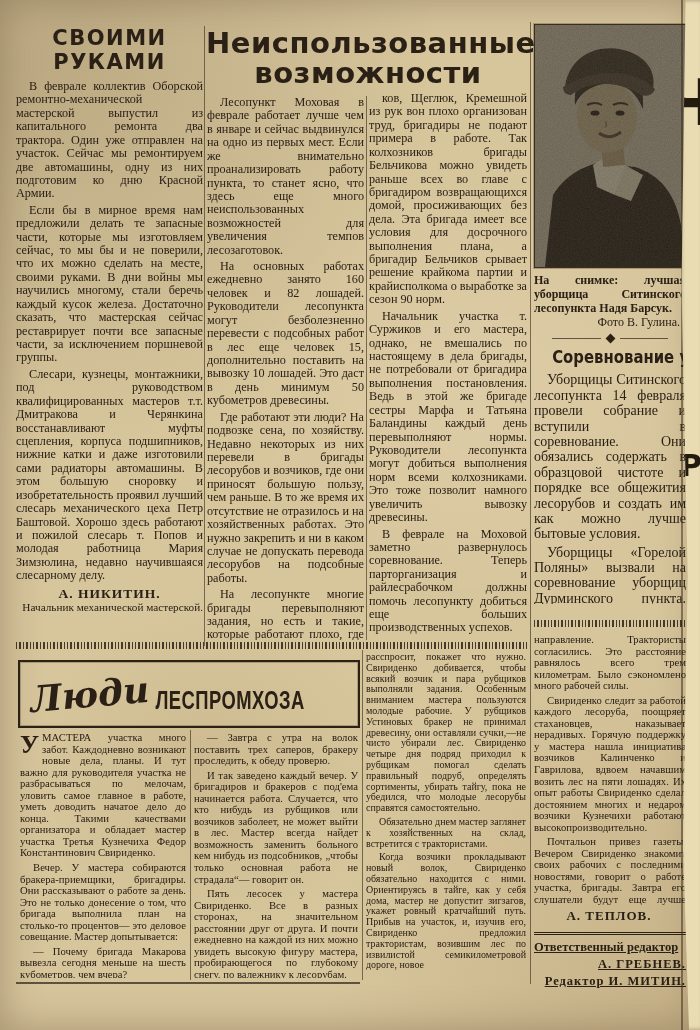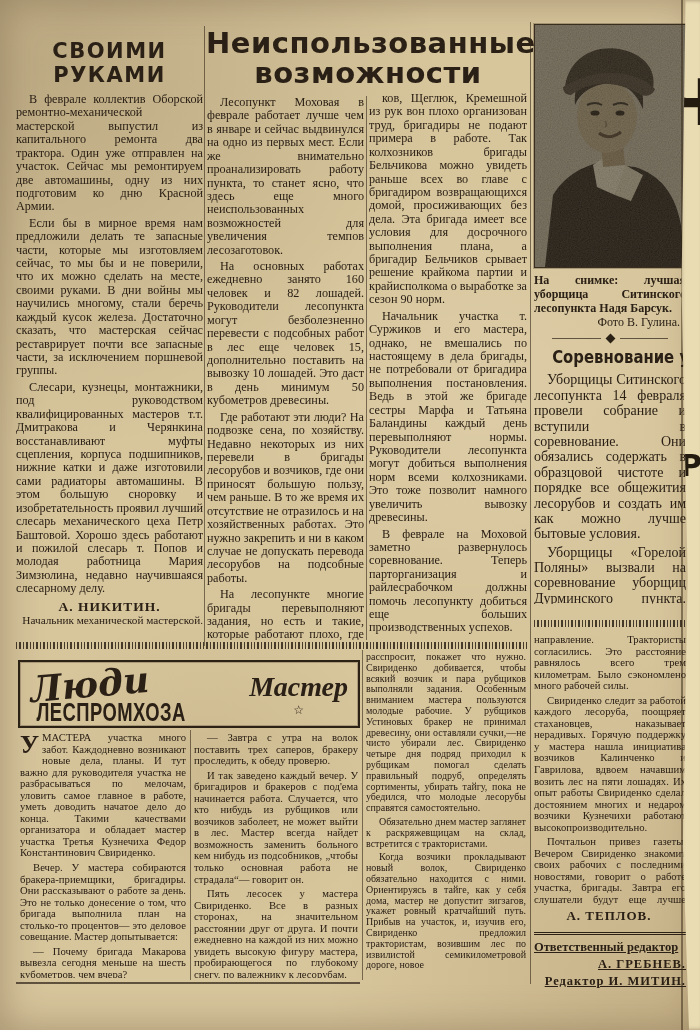--- a/index.html
+++ b/index.html
@@ -53,21 +53,21 @@
   .ed-box .l1{font-weight:bold;text-align:left;}
   .ed-box .l2,.ed-box .l3{font-weight:bold;text-align:right;letter-spacing:1px;}
   .footer-line{font-size:11.5px;font-weight:bold;text-align:center;letter-spacing:.2px;}
 </style>
 </head>
 <body>
 
 <div class="page">
 
   <div class="abs col" style="left:16px;top:26px;width:187px;height:622px;font-size:12.2px;">
-    <h2 class="headline-sans" style="font-size:21px;letter-spacing:1.5px;text-align:center;margin-bottom:6px;font-weight:bold;margin-top:13px;">СВОИМИ РУКАМИ</h2>
+    <h2 class="headline-sans" style="font-size:21px;letter-spacing:1.5px;text-align:center;margin-bottom:6px;font-weight:bold;">СВОИМИ РУКАМИ</h2>
     <p class="body-p">В феврале коллектив Оборской ремонтно-механической мастерской выпустил из капитального ремонта два трактора. Один уже отправлен на участок. Сейчас мы ремонтируем две автомашины, одну из них подготовим ко дню Красной Армии.</p>
     <p class="body-p">Если бы в мирное время нам предложили делать те запасные части, которые мы изготовляем сейчас, то мы бы и не поверили, что их можно сделать на месте, своими руками. В дни войны мы научились многому, стали беречь каждый кусок железа. Достаточно сказать, что мастерская сейчас реставрирует почти все запасные части, за исключением поршневой группы.</p>
     <p class="body-p">Слесари, кузнецы, монтажники, под руководством квалифицированных мастеров т.т. Дмитракова и Черянкина восстанавливают муфты сцепления, корпуса подшипников, нижние катки и даже изготовили сами радиаторы автомашины. В этом большую сноровку и изобретательность проявил лучший слесарь механического цеха Петр Баштовой. Хорошо здесь работают и пожилой слесарь т. Попов и молодая работница Мария Зимзюлина, недавно научившаяся слесарному делу.</p>
     <div class="sig" style="font-size:13.5px;">А. НИКИТИН.</div>
     <div class="sig-role">Начальник механической мастерской.</div>
   </div>
 
   <div class="vr" style="left:204px;top:26px;height:620px;"></div>
 
   <div class="abs" style="left:206px;top:28px;width:324px;text-align:center;">
@@ -148,24 +148,20 @@
   </div>
 
   <div class="hatch" style="left:16px;top:642px;width:512px;"></div>
   <div class="hatch" style="left:534px;top:620px;width:152px;"></div>
 
   <div class="rubric-box abs" style="left:18px;top:660px;width:318px;height:60px;">
     <div>
       <span class="script-word">Люди</span>
       <span class="block-word">ЛЕСПРОМХОЗА</span>
     </div>
-    <div style="width:120px;">
-      <div class="master-title">Мастер</div>
-      <div class="star">☆</div>
-    </div>
   </div>
 
   <div class="abs col tight" style="left:20px;top:732px;width:166px;height:246px;font-size:10.7px;">
     <p class="body-p" style="text-indent:0;">
       <span class="dropcap">У</span><span>МАСТЕРА участка много забот. Каждодневно возникают новые дела, планы. И тут важно для руководителя участка не разбрасываться по мелочам, уловить самое главное в работе, уметь доводить начатое дело до конца. Такими качествами организатора и обладает мастер участка Третья Кузнечиха Федор Константинович Свириденко.</span>
     </p>
     <p class="body-p">Вечер. У мастера собираются бракера-приемщики, бригадиры. Они рассказывают о работе за день. Это не только донесение о том, что бригада выполнила план на столько-то процентов— это деловое совещание. Мастер допытывается:</p>
     <p class="body-p">— Почему бригада Макарова вывезла сегодня меньше на шесть кубометров, чем вчера?</p>
 
   </div>
@@ -176,21 +172,21 @@
     <p class="body-p">— Завтра с утра на волок поставить трех саперов, бракеру проследить, к обеду проверю.</p>
     <p class="body-p">И так заведено каждый вечер. У бригадиров и бракеров с под'ема начинается работа. Случается, что кто нибудь из рубщиков или возчиков заболеет, не может выйти в лес. Мастер всегда найдет возможность заменить больного кем нибудь из подсобников, „чтобы только основная работа не страдала“— говорит он.</p>
     <p class="body-p">Пять лесосек у мастера Свириденко. Все в разных сторонах, на значительном расстоянии друг от друга. И почти ежедневно на каждой из них можно увидеть высокую фигуру мастера, пробирающегося по глубокому снегу, по валежнику к лесорубам.</p>
 
   </div>
 
   <div class="vr" style="left:362px;top:650px;height:330px;"></div>
 
   <div class="abs col tight" style="left:366px;top:652px;width:160px;height:330px;font-size:10px;">
     <p class="body-p" style="text-indent:0;">расспросит, покажет что нужно. Свириденко добивается, чтобы всякий возчик и пара рубщиков выполняли задания. Особенным вниманием мастера пользуются молодые рабочие. У рубщиков Устиновых бракер не принимал древесину, они оставляли сучки,—не чисто убирали лес. Свириденко четыре дня подряд приходил к рубщикам помогал сделать правильный подруб, определять сортименты, убирать тайгу, пока не убедился, что молодые лесорубы справятся самостоятельно.</p>
-    <p class="body-p">Обязательно днем мастер заглянет к раскряжевщицам на склад, встретится с трактористами.</p>
+    <p class="body-p">Обязательно днем мастер заглянет к хозяйственных на склад, встретится с трактористами.</p>
     <p class="body-p">Когда возчики прокладывают новый волок, Свириденко обязательно находится с ними. Ориентируясь в тайге, как у себя дома, мастер не допустит зигзагов, укажет ровный кратчайший путь. Прибыв на участок, и, изучив его, Свириденко предложил трактористам, возившим лес по извилистой семикилометровой дороге, новое</p>
   </div>
 
   <div class="abs col tight" style="left:534px;top:634px;width:152px;height:272px;font-size:10.7px;">
     <p class="body-p" style="text-indent:0;">направление. Трактористы согласились. Это расстояние равнялось всего трем километрам. Было сэкономлено много рабочей силы.</p>
     <p class="body-p">Свириденко следит за работой каждого лесоруба, поощряет стахановцев, наказывает нерадивых. Горячую поддержку у мастера нашла инициатива возчиков Калинченко и Гаврилова, вдвоем начавшим возить лес на пяти лошадях. Их опыт работы Свириденко сделал достоянием многих и недаром возчики Кузнечихи работают высокопроизводительно.</p>
     <p class="body-p">Почтальон привез газеты. Вечером Свириденко знакомит своих рабочих с последними новостями, говорит о работе участка, бригады. Завтра его слушатели будут еще лучше работать, еще больше помогать наступающей Красной Армии.</p>
   </div>
   <div class="abs sig" style="left:534px;top:908px;width:150px;font-size:13px;">А. ТЕПЛОВ.</div>
 

